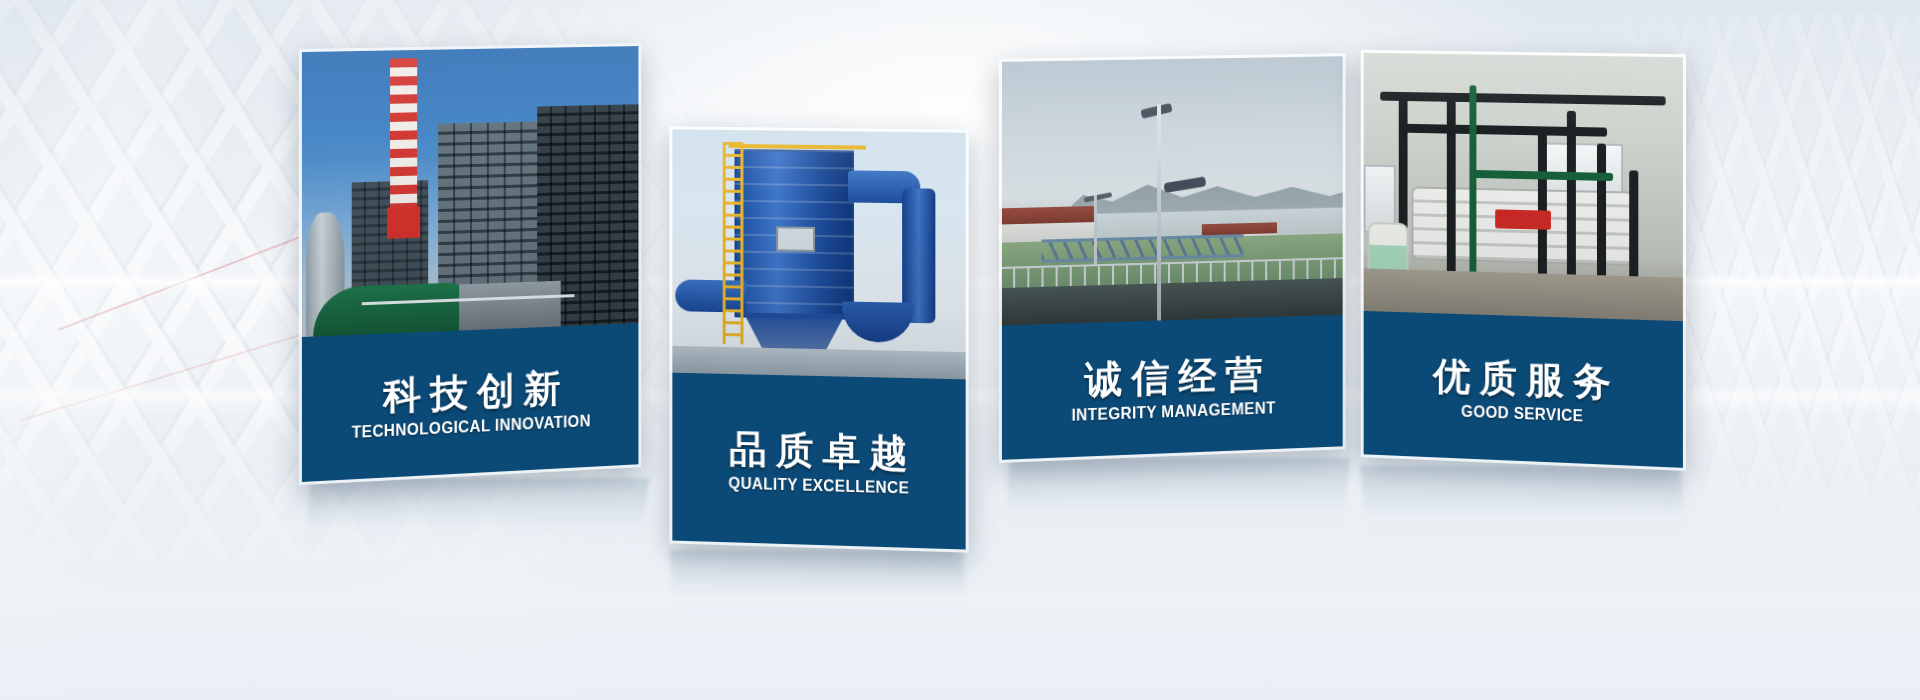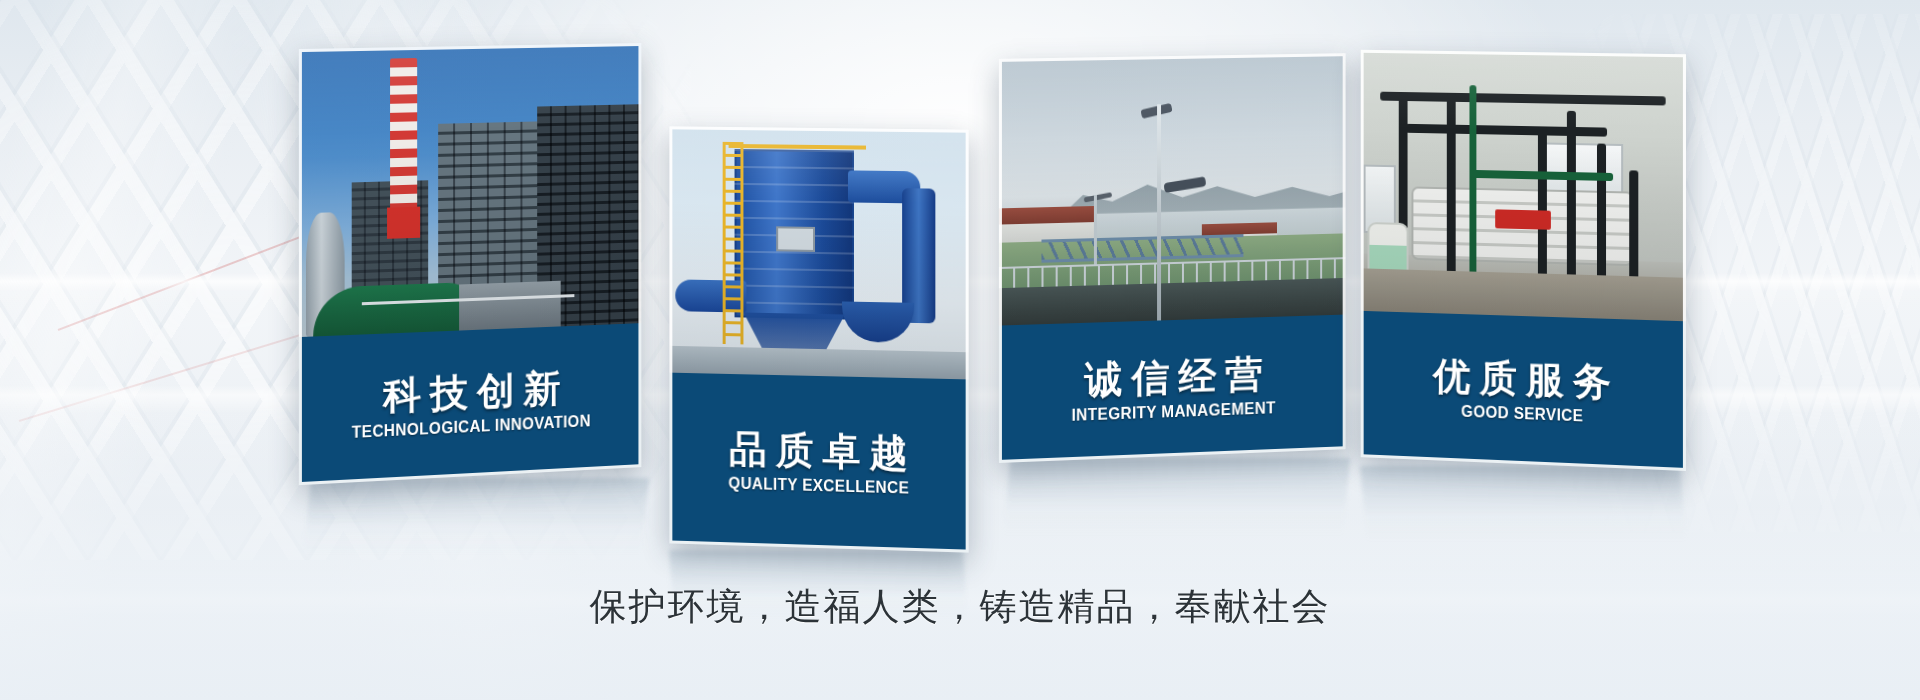--- a/index.html
+++ b/index.html
@@ -386,14 +386,13 @@
       </div>
       <div class="band">
         <div class="cn">优质服务</div>
         <div class="en">GOOD SERVICE</div>
       </div>
       <div class="frame"></div>
     </div>
 
   </div>
 
-  <div class="tagline">保护环境，造福人类，铸造精品，奉献社会</div>
 </div>
 
 </body></html>

